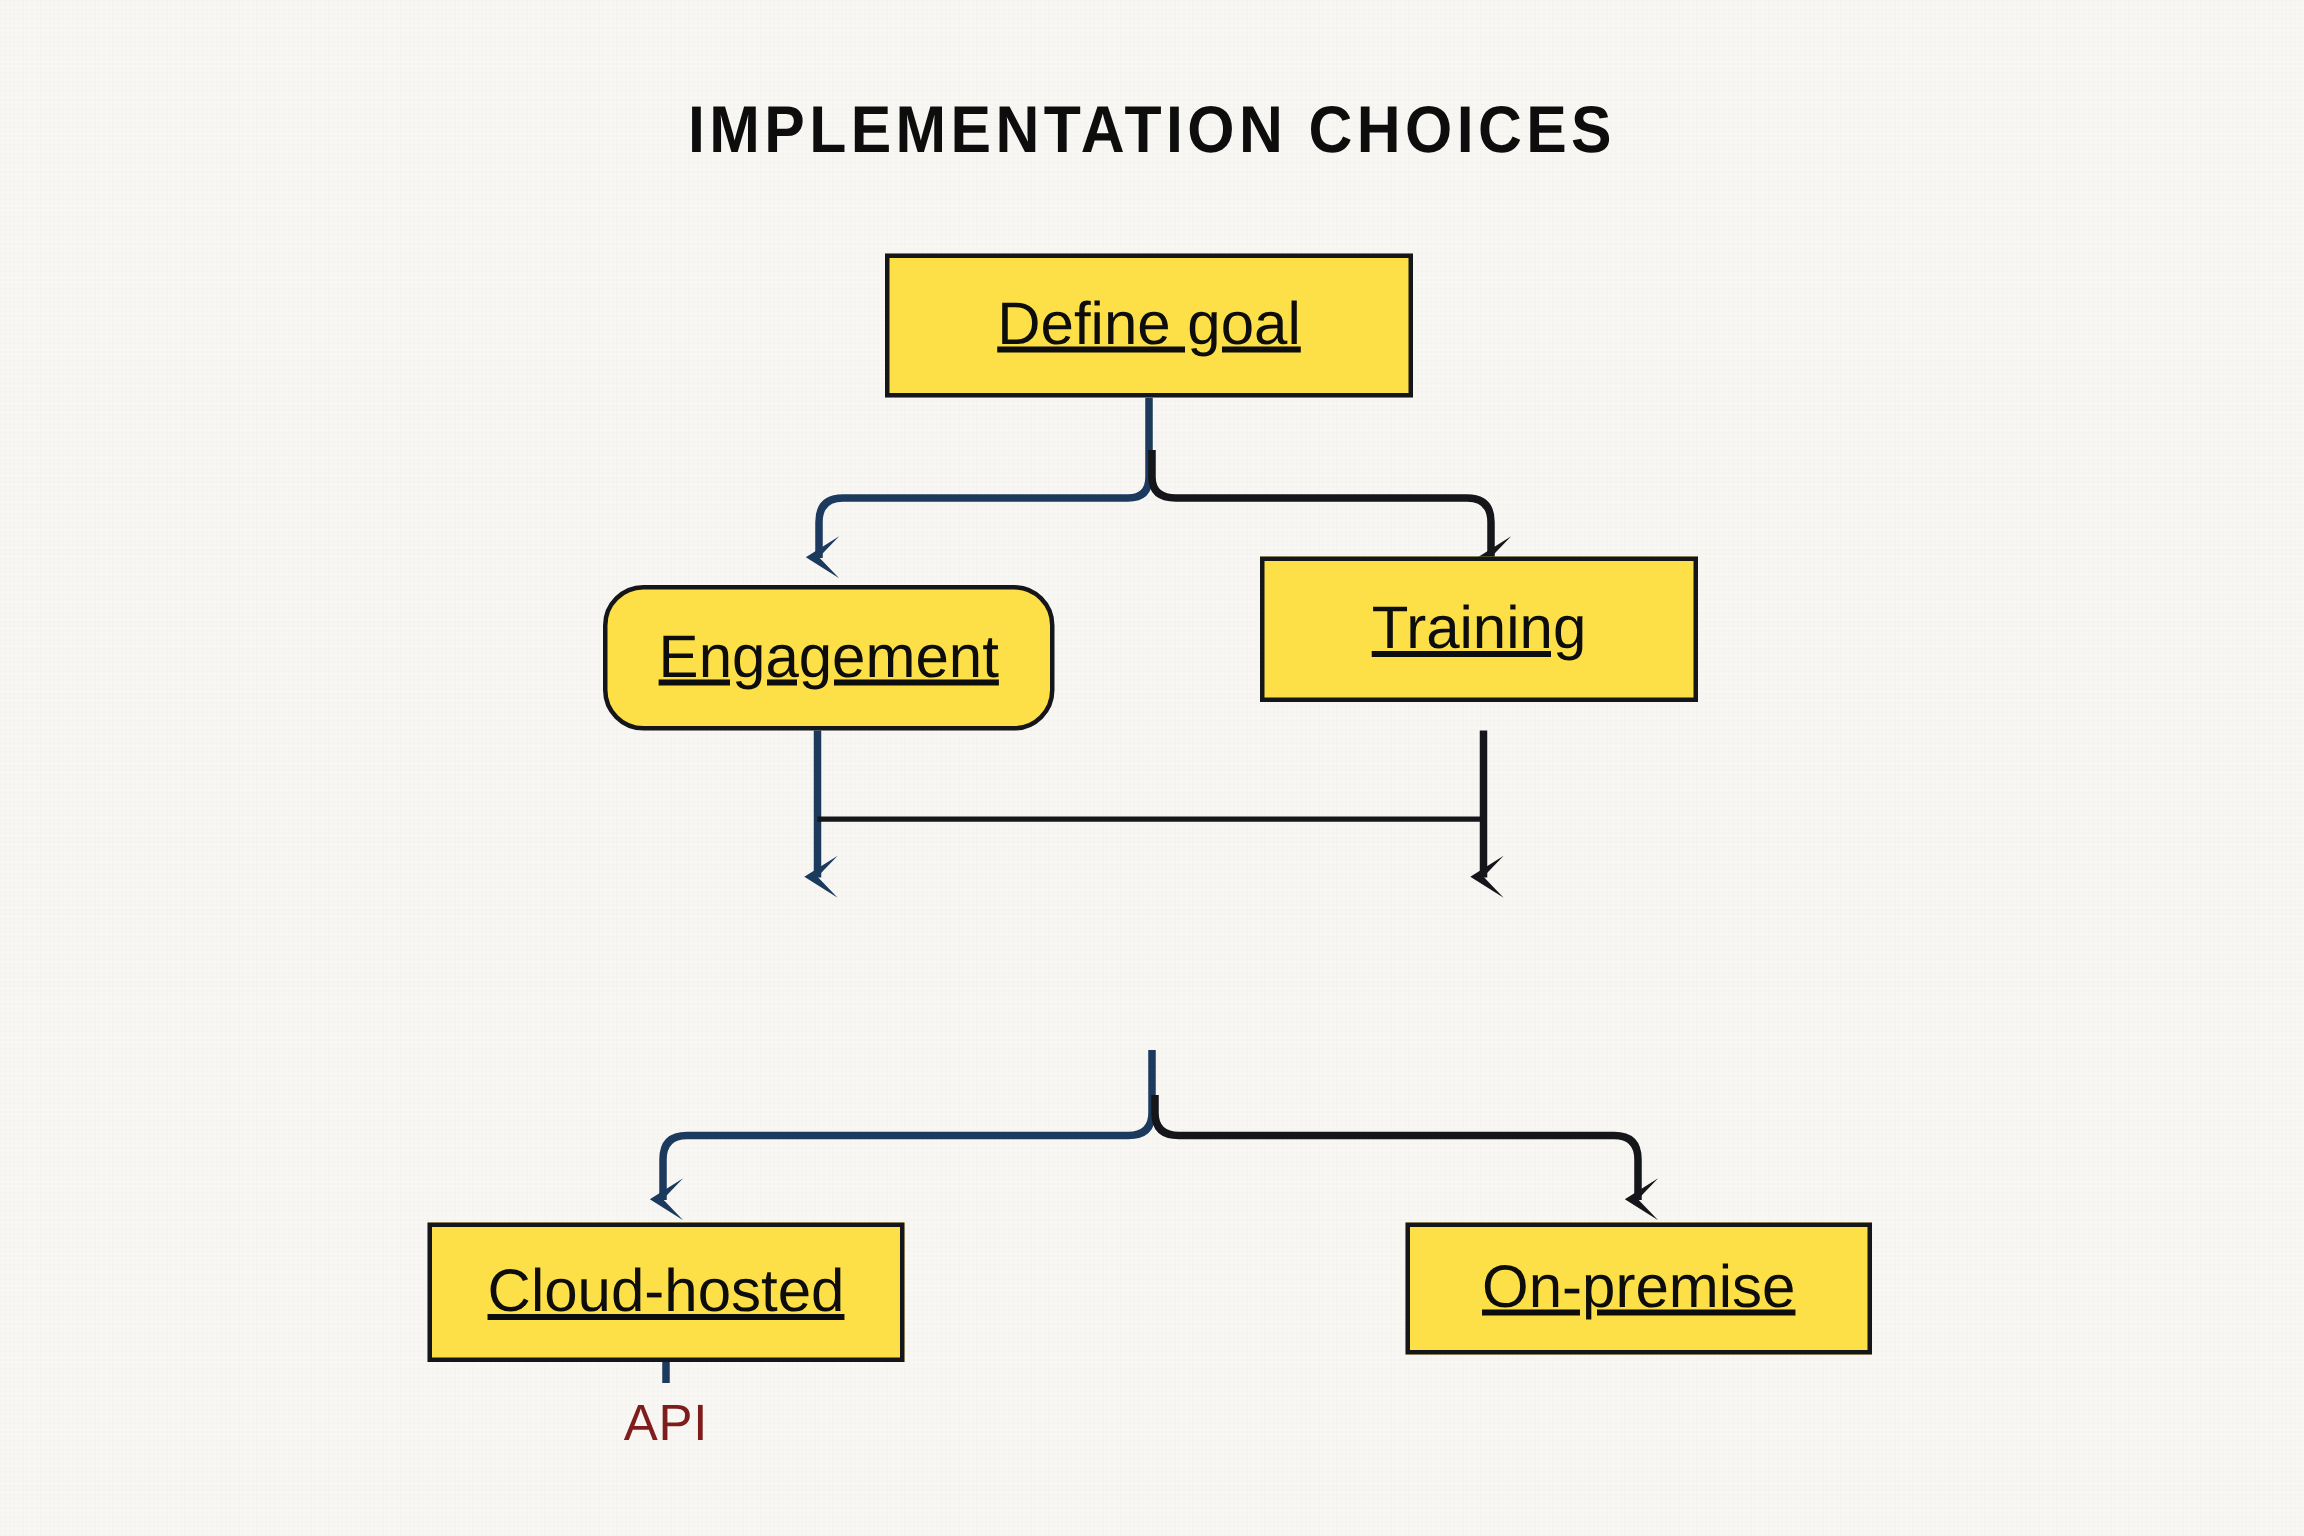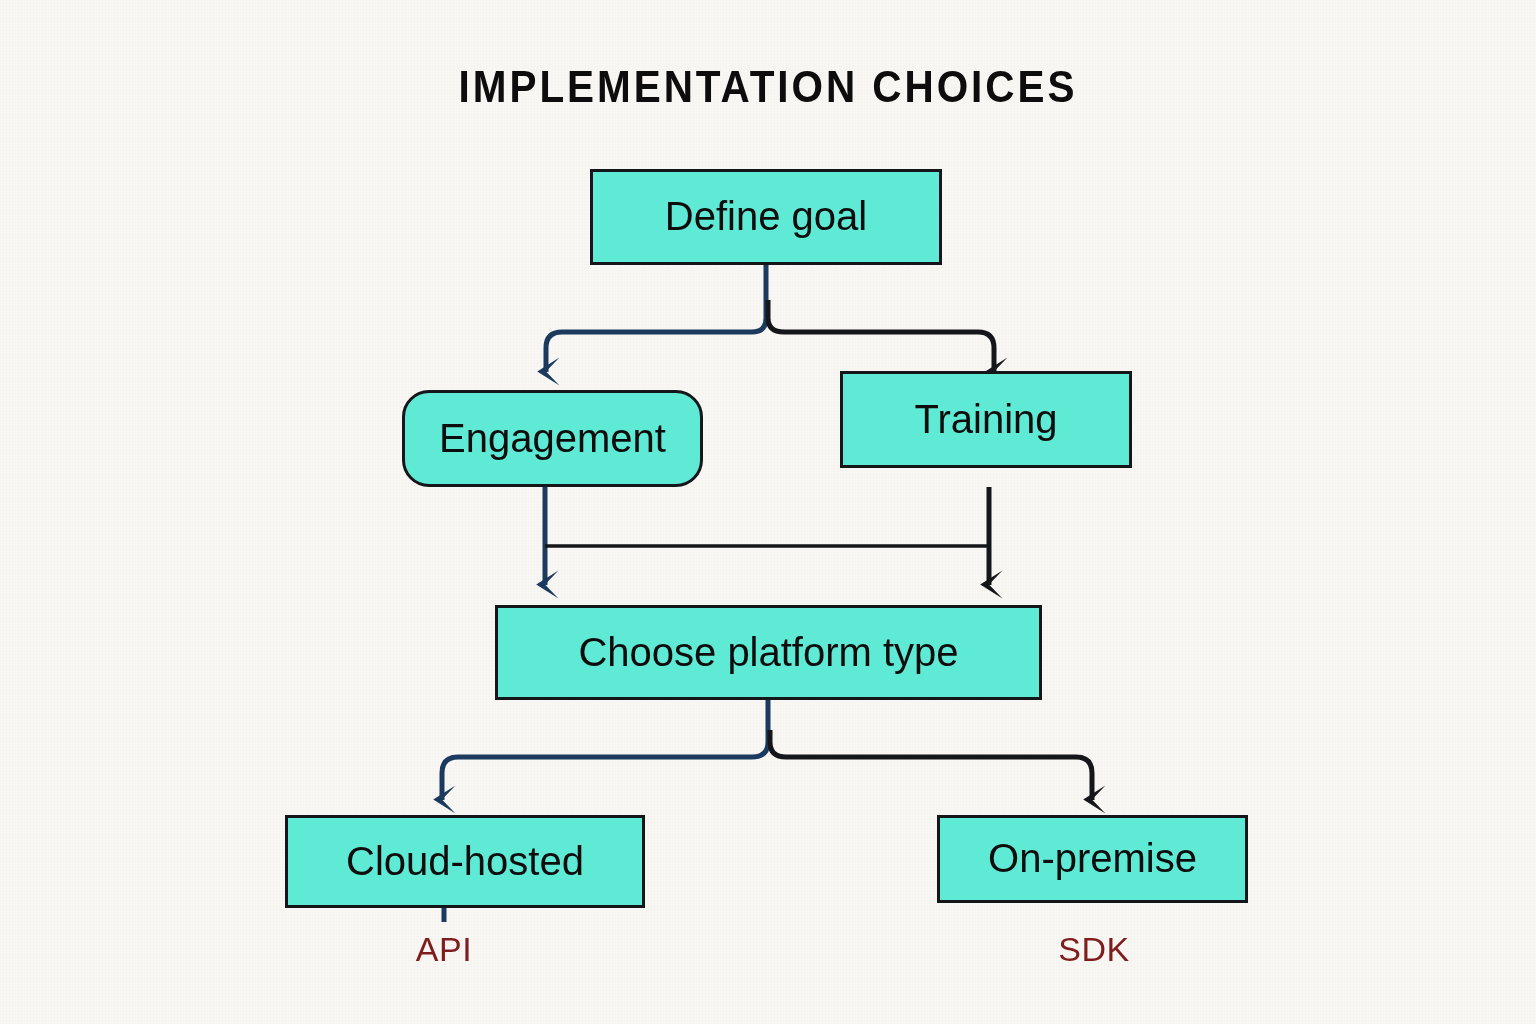--- a/index.html
+++ b/index.html
@@ -36,31 +36,32 @@
     font-weight: 700;
     font-size: 44px;
     letter-spacing: 3.2px;
     color: #0d0d0d;
     transform: scaleX(0.92);
     white-space: nowrap;
   }
   .node {
     position: absolute;
     box-sizing: border-box;
-    background: #5eead4;
+    background: #fde047;
     border: 3px solid #14161a;
     display: flex;
     align-items: center;
     justify-content: center;
     color: #0d0d0d;
     font-size: 40px;
     font-weight: 400;
     letter-spacing: 0px;
     line-height: 1;
     white-space: nowrap;
+    text-decoration: underline;
   }
   .node-label {
     display: block;
     transform: translateY(-1px);
   }
   .edge-label {
     position: absolute;
     color: #7f1d1d;
     font-size: 34px;
     font-weight: 400;
@@ -118,33 +119,27 @@
   </div>
 
   <div class="node" id="node-engagement" style="left:402px; top:390px; width:301px; height:97px;border-radius:27px;">
     <span class="node-label">Engagement</span>
   </div>
 
   <div class="node" id="node-training" style="left:840px; top:371px; width:292px; height:97px;">
     <span class="node-label">Training</span>
   </div>
 
-  <div class="node" id="node-choose-platform" style="left:495px; top:605px; width:547px; height:95px;">
-    <span class="node-label">Choose platform type</span>
-  </div>
 
-  <div class="node" id="node-cloud-hosted" style="left:285px; top:815px; width:360px; height:93px;">
+  <div class="node" id="node-cloud-hosted" style="left:285px; top:815px; width:318px; height:93px;">
     <span class="node-label">Cloud-hosted</span>
   </div>
 
   <div class="node" id="node-on-premise" style="left:937px; top:815px; width:311px; height:88px;">
     <span class="node-label">On-premise</span>
   </div>
 
   <div class="edge-label" id="label-api" style="left:344px; top:930px; width:200px;">
     <span>API</span>
   </div>
 
-  <div class="edge-label" id="label-sdk" style="left:994px; top:930px; width:200px;">
-    <span>SDK</span>
-  </div>
 
 </div>
 
 </body></html>

